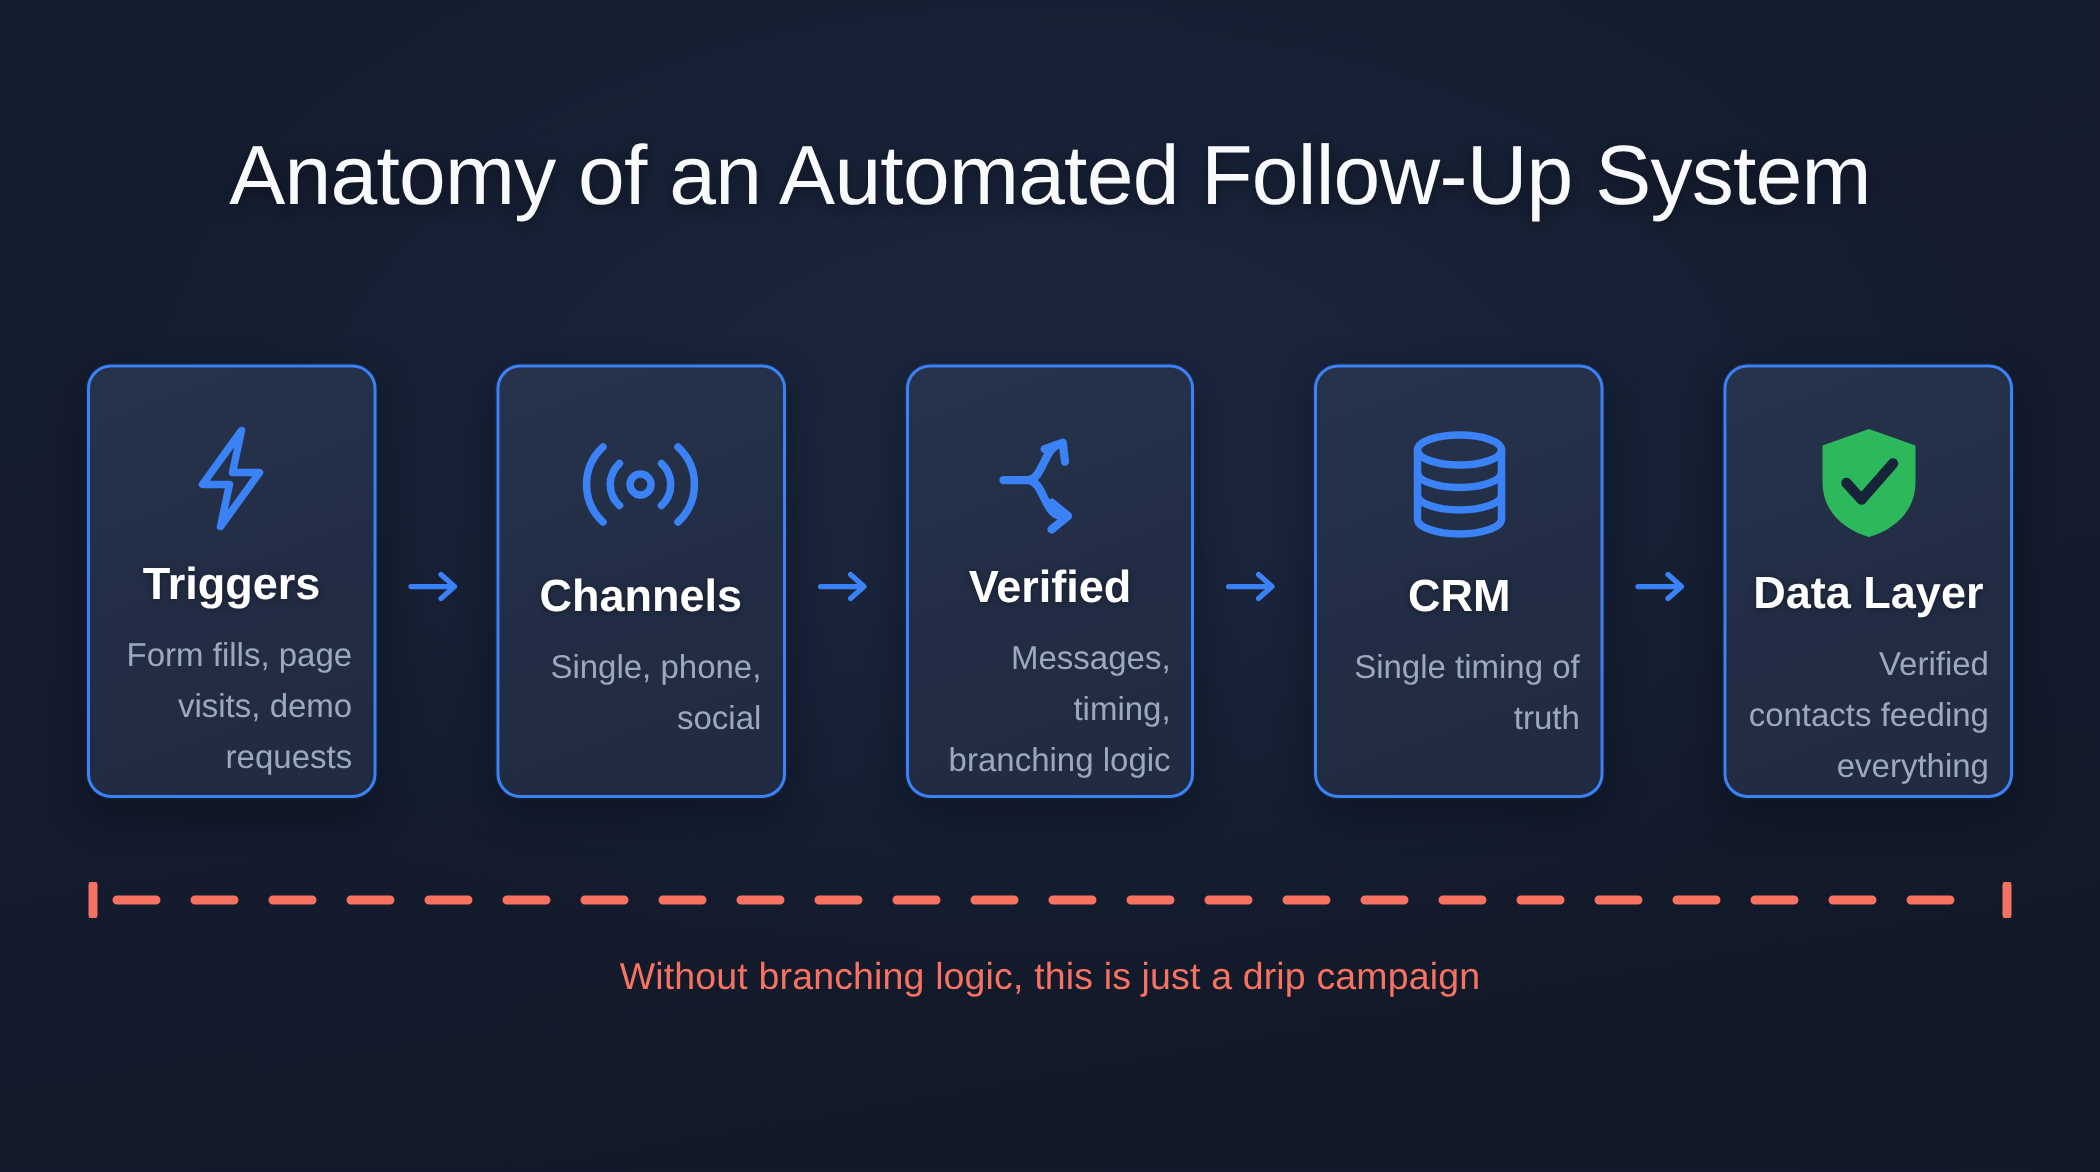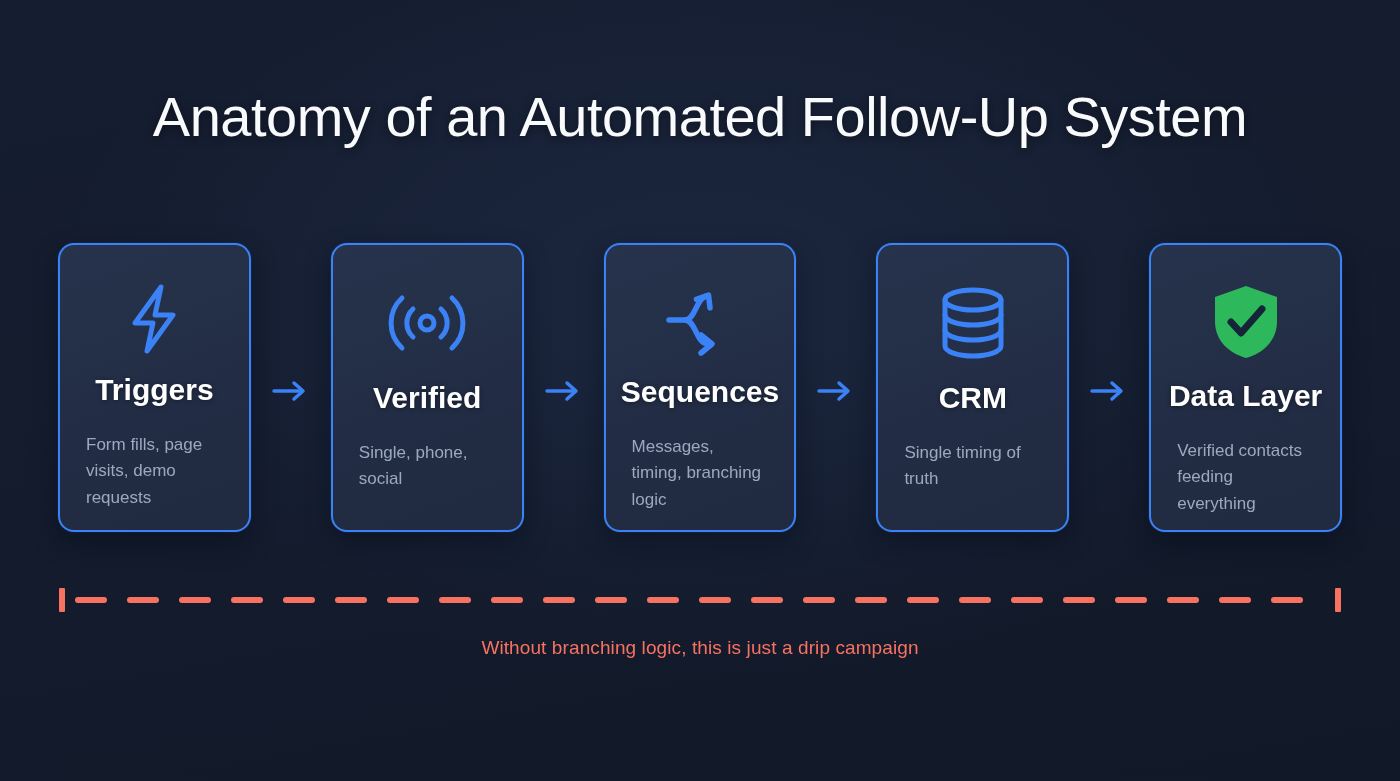--- a/index.html
+++ b/index.html
@@ -80,25 +80,25 @@
   .card-title {
     font-size: 30px;
     font-weight: 700;
     color: #ffffff;
     line-height: 1.1;
     text-align: center;
     margin: 0 0 14px;
     text-shadow: 0 1px 5px rgba(0,0,0,0.4);
   }
   .card-desc {
-    font-size: 17px;
+    font-size: 22px;
     line-height: 1.55;
     color: #9ca9bd;
-    text-align: left;
-    margin: 12px;
+    text-align: right;
+    margin: 0;
     max-width: 205px;
   }
 
   
   .arrow {
     align-self: center;
     width: 40px;
     height: 26px;
     flex: 0 0 40px;
     display: flex;
@@ -117,21 +117,21 @@
   }
   .dashed-wrap svg { display: block; }
 
   
   .caption {
     position: absolute;
     top: 637px;
     left: 0;
     width: 1400px;
     text-align: center;
-    font-size: 19px;
+    font-size: 25px;
     color: #f87262;
     letter-spacing: 0.1px;
   }
 </style>
 </head>
 <body>
 
 <div class="slide">
 
   <div class="title-wrap">
@@ -160,41 +160,41 @@
     <div class="card">
       <div class="icon-slot">
         <svg width="80" height="68" viewBox="0 0 80 68" fill="none">
           <circle cx="40" cy="34" r="7" stroke="#3b82f6" stroke-width="5" fill="none"></circle>
           <path d="M26 20 a19 19 0 0 0 0 28" stroke="#3b82f6" stroke-width="5" stroke-linecap="round" fill="none"></path>
           <path d="M54 20 a19 19 0 0 1 0 28" stroke="#3b82f6" stroke-width="5" stroke-linecap="round" fill="none"></path>
           <path d="M15 9 a34 34 0 0 0 0 50" stroke="#3b82f6" stroke-width="5" stroke-linecap="round" fill="none"></path>
           <path d="M65 9 a34 34 0 0 1 0 50" stroke="#3b82f6" stroke-width="5" stroke-linecap="round" fill="none"></path>
         </svg>
       </div>
-      <div class="card-title">Verified</div>
+      <div class="card-title">Channels</div>
       <div class="card-desc">Single, phone, social</div>
     </div>
 
     <div class="arrow">
       <svg width="38" height="22" viewBox="0 0 38 22" fill="none">
         <path d="M2 11 H30" stroke="#3b82f6" stroke-width="3.5" stroke-linecap="round"></path>
         <path d="M22 3 L31 11 L22 19" stroke="#3b82f6" stroke-width="3.5" stroke-linecap="round" stroke-linejoin="round" fill="none"></path>
       </svg>
     </div>
 
     <div class="card">
       <div class="icon-slot">
         <svg width="74" height="74" viewBox="0 0 74 74" fill="none">
           <path d="M6 37 H22 C33 37 33 13 45 13" stroke="#3b82f6" stroke-width="5.5" stroke-linecap="round" stroke-linejoin="round" fill="none"></path>
           <path d="M36 5 L46 13 L36 21" stroke="#3b82f6" stroke-width="5.5" stroke-linecap="round" stroke-linejoin="round" fill="none" transform="rotate(-58 45 13)"></path>
           <path d="M22 37 C33 37 33 61 45 61" stroke="#3b82f6" stroke-width="5.5" stroke-linecap="round" stroke-linejoin="round" fill="none"></path>
           <path d="M38 52 L49 61 L38 70" stroke="#3b82f6" stroke-width="5.5" stroke-linecap="round" stroke-linejoin="round" fill="none"></path>
         </svg>
       </div>
-      <div class="card-title">Sequences</div>
+      <div class="card-title">Verified</div>
       <div class="card-desc">Messages, timing, branching logic</div>
     </div>
 
     <div class="arrow">
       <svg width="38" height="22" viewBox="0 0 38 22" fill="none">
         <path d="M2 11 H30" stroke="#3b82f6" stroke-width="3.5" stroke-linecap="round"></path>
         <path d="M22 3 L31 11 L22 19" stroke="#3b82f6" stroke-width="3.5" stroke-linecap="round" stroke-linejoin="round" fill="none"></path>
       </svg>
     </div>
 

